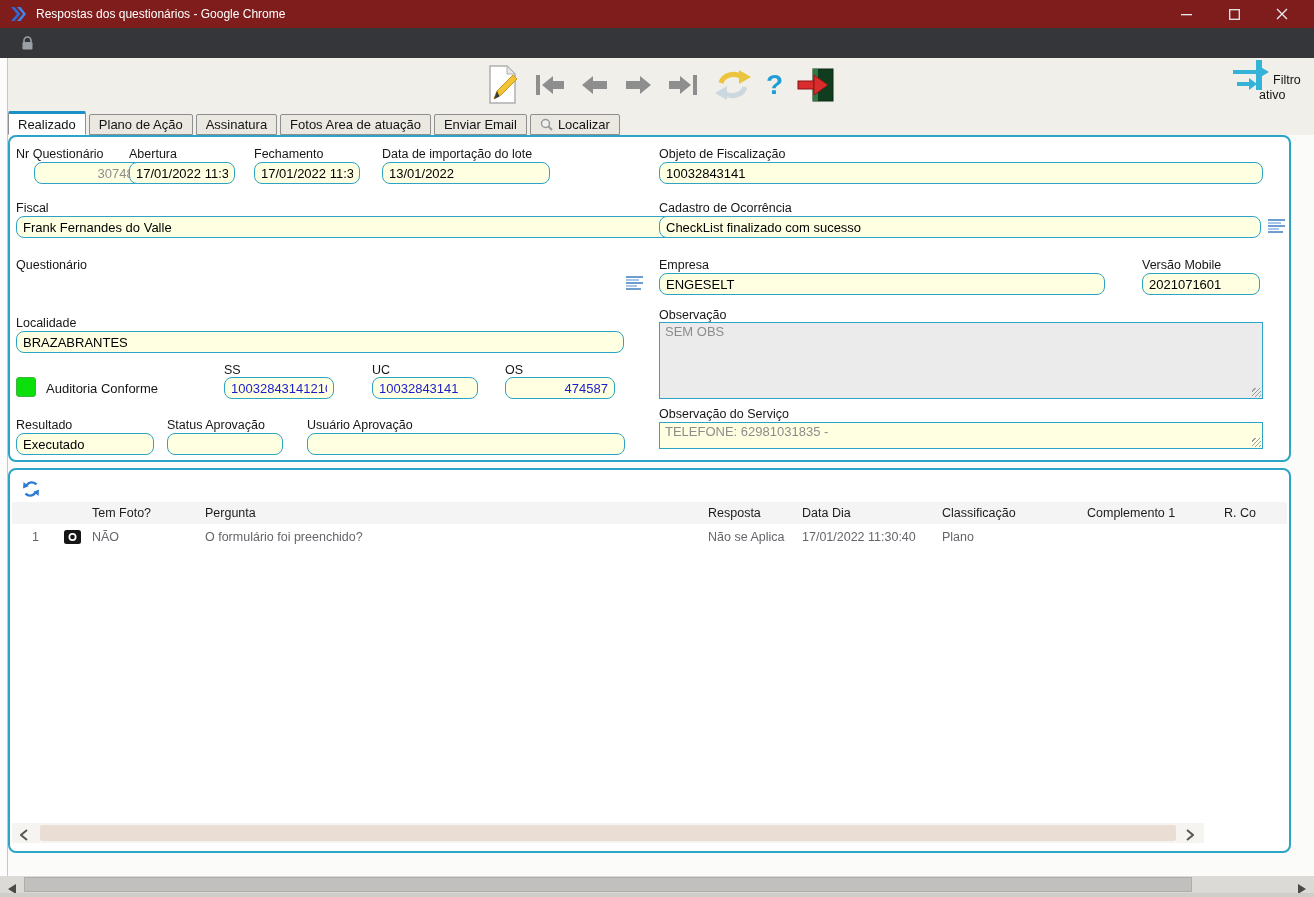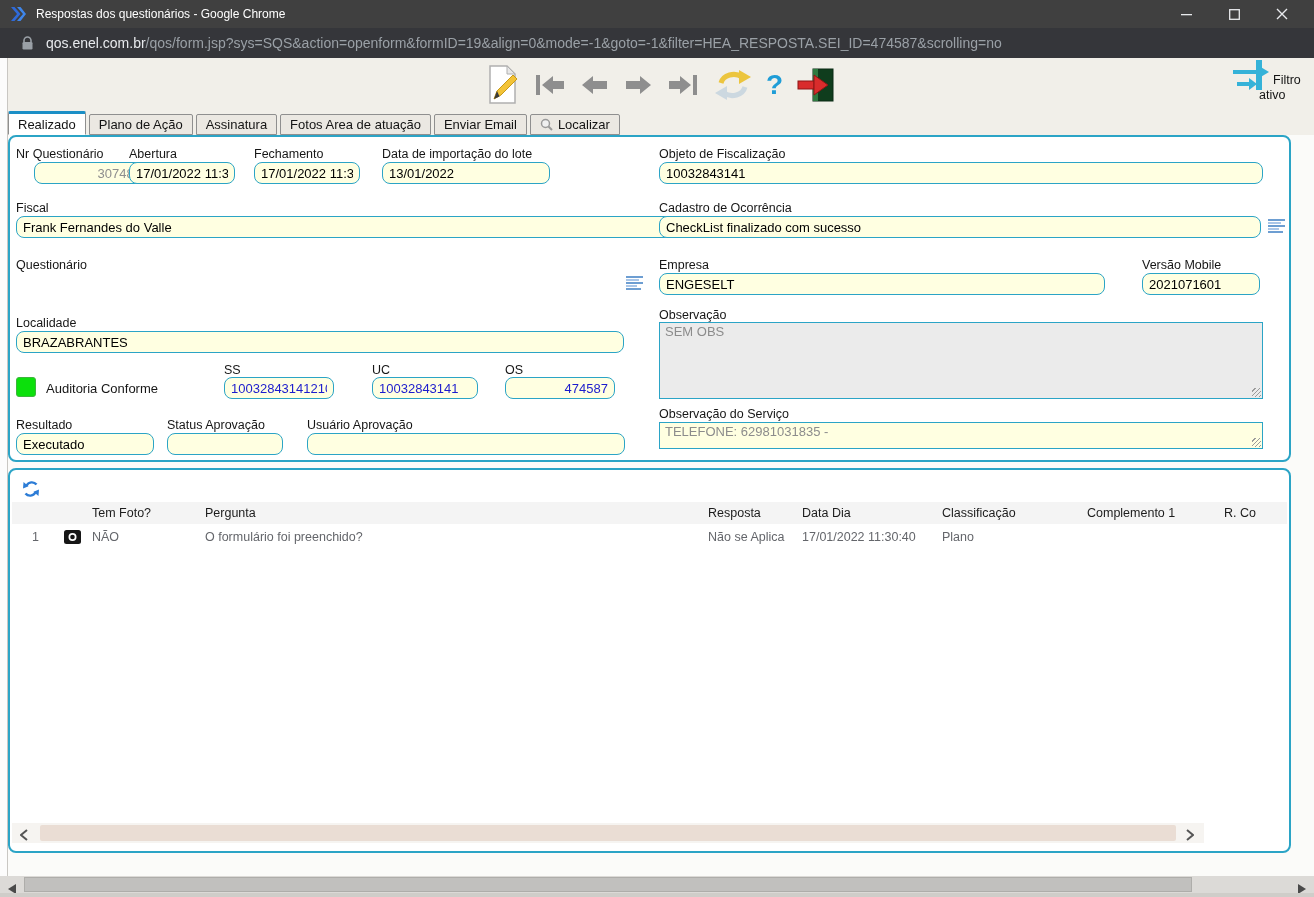--- a/index.html
+++ b/index.html
@@ -1,20 +1,20 @@
 <!DOCTYPE html>
 <html><head>
 <meta charset="utf-8">
 <style>
 *{margin:0;padding:0;box-sizing:border-box}
 html,body{width:1314px;height:897px}
 body{position:relative;overflow:hidden;background:#fbfbf9;font-family:"Liberation Sans",sans-serif}
 
 
-.titlebar{position:absolute;left:0;top:0;width:1314px;height:28px;background:#404040;display:flex;align-items:center;z-index:10}
+.titlebar{position:absolute;left:0;top:0;width:1314px;height:28px;background:#7f1d1d;display:flex;align-items:center;z-index:10}
 .favicon{margin-left:10px;display:flex}
 .title-text{color:#fff;font-size:12px;margin-left:10px;white-space:nowrap}
 .win-controls{position:absolute;right:8px;top:0;height:28px;display:flex}
 .win-btn{width:48px;height:28px;display:flex;align-items:center;justify-content:center;cursor:default}
 
 
 .urlbar{position:absolute;left:0;top:28px;width:1314px;height:30px;background:#35363a;display:flex;align-items:center;z-index:10}
 .lock{margin-left:22px;display:flex}
 .url-text{margin-left:13px;font-size:14px;white-space:nowrap}
 .url-domain{color:#e8eaed}
@@ -160,21 +160,20 @@
   </div>
 </div>
 
 <div class="urlbar" data-name="address-bar">
   <span class="lock" data-name="lock-icon">
     <svg width="11" height="14" viewBox="0 0 11 14">
         <path d="M2,6 V4.5 a3.5,3.5 0 0 1 7,0 V6" fill="none" stroke="#9aa0a6" stroke-width="1.6"></path>
         <rect x="0.5" y="6" width="10" height="7.5" rx="1.2" fill="#9aa0a6"></rect>
       </svg>
   </span>
-  <span class="url-text" data-name="page-url"><span class="url-domain" data-name="url-domain">qos.enel.com.br</span><span class="url-path" data-name="url-path">/qos/form.jsp?sys=SQS&amp;action=openform&amp;formID=19&amp;align=0&amp;mode=-1&amp;goto=-1&amp;filter=HEA_RESPOSTA.SEI_ID=474587&amp;scrolling=no</span></span>
 </div>
 
 <div class="toolbar-region" data-name="toolbar"></div>
 
 <div class="toolbar-icons">
   <span class="tool-btn" data-name="edit-record-button">
     <svg width="34" height="40" viewBox="0 0 34 40" data-name="edit-document-icon">
       <path d="M4,1 h17 l8,8 v29 h-25 z" fill="#fff" stroke="#b0b0b0" stroke-width="1.5"></path>
       <path d="M21,1 l8,8 h-8 z" fill="#e8e8e8" stroke="#b0b0b0" stroke-width="1"></path>
       <polygon points="8,34 11,26 27,10 31,14 15,30 8,34" fill="#f3c337" stroke="#c79a18" stroke-width="1"></polygon>

